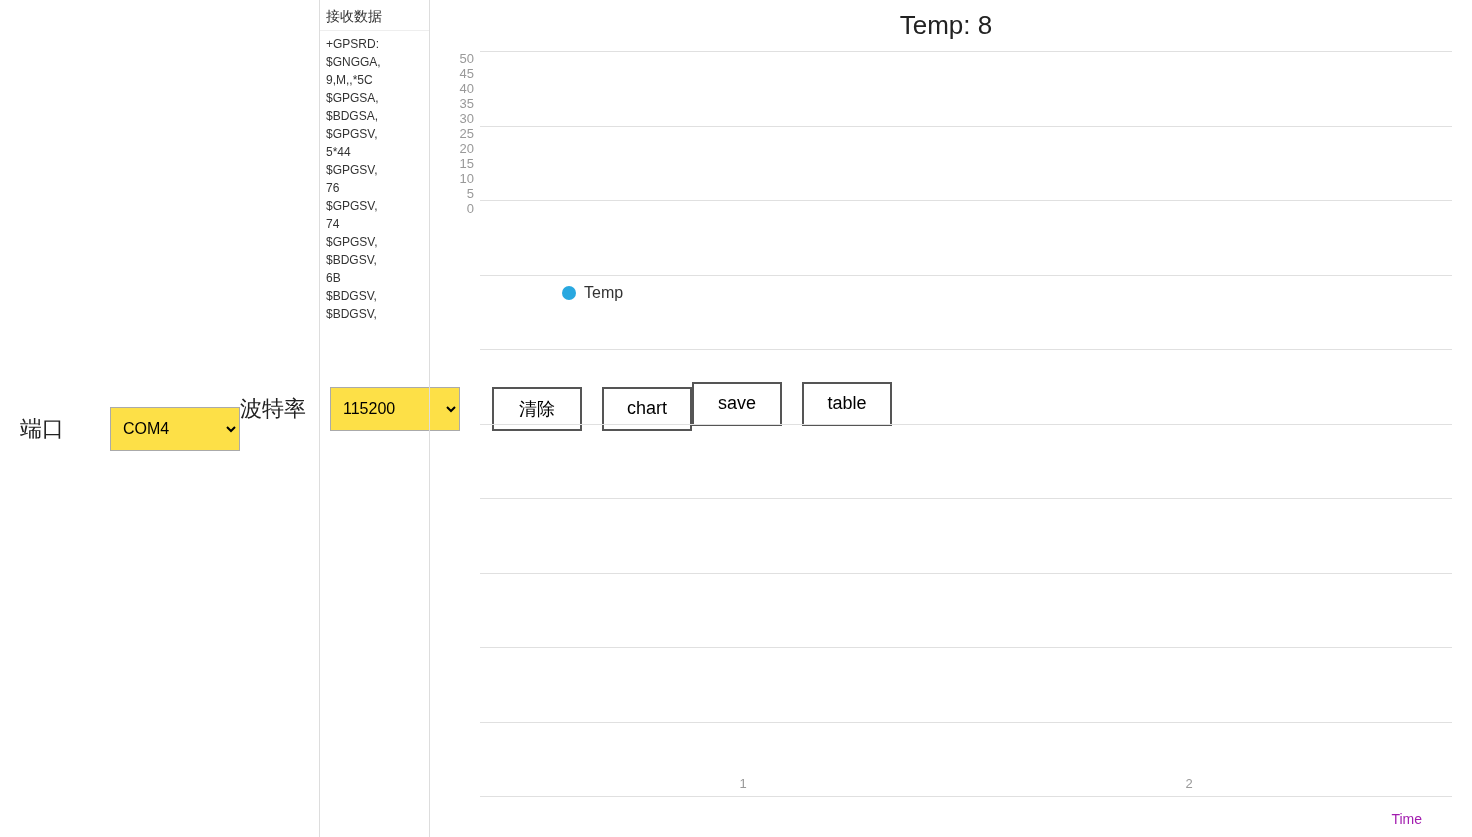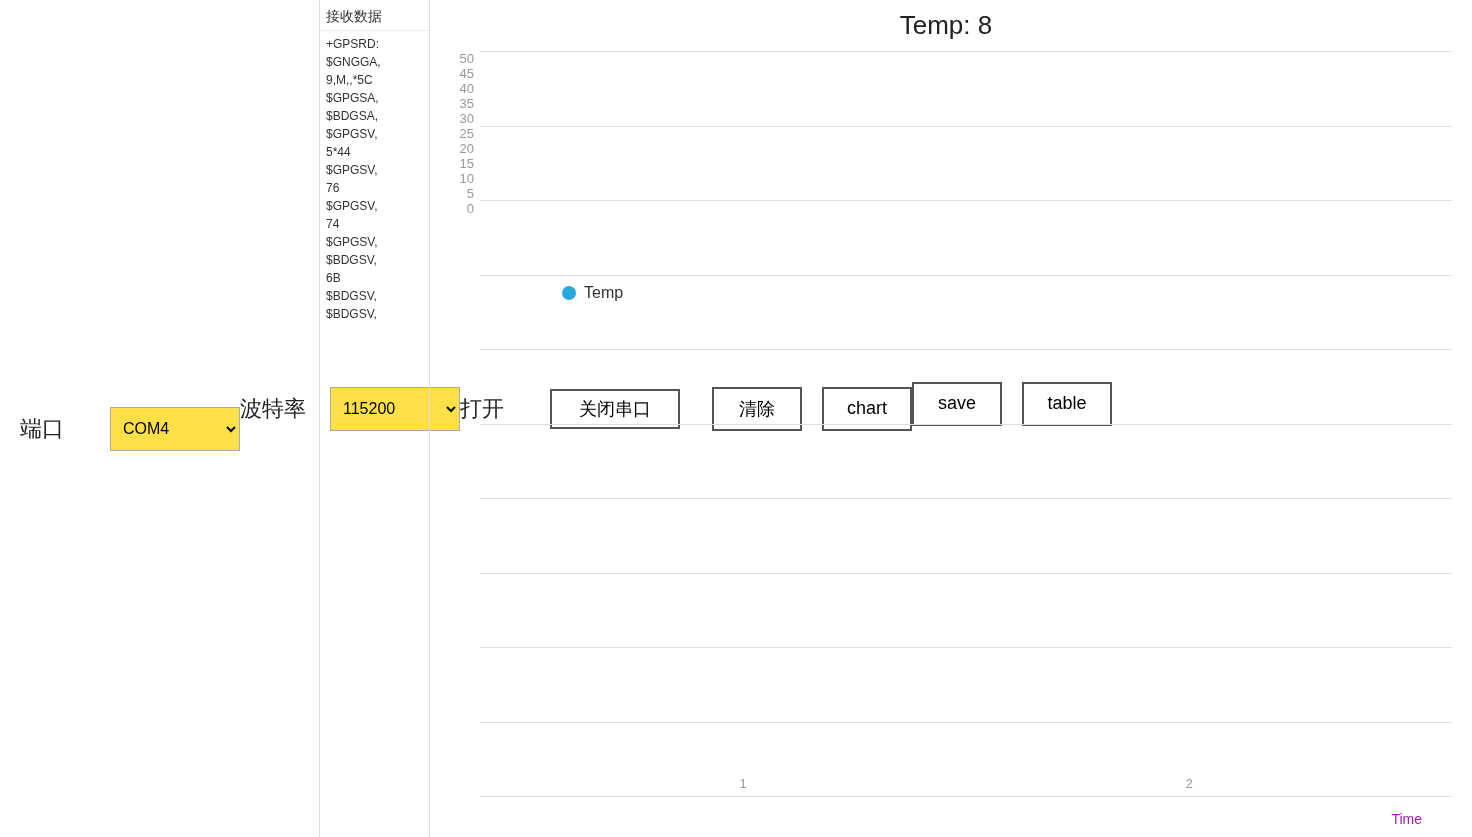--- a/index.html
+++ b/index.html
@@ -238,24 +238,20 @@
     </select>
   </div>
 
   <div class="field-row" style="margin-top:20px;">
     <span class="field-label">波特率</span>
     <select class="field-select">
       <option>115200</option>
     </select>
   </div>
 
-  <div class="field-row" style="margin-top:20px;">
-    <span class="field-label">打开</span>
-    <button class="field-button">关闭串口</button>
-  </div>
 
   <div class="button-row" style="margin-top:10px;padding-left:32px;">
     <button class="btn-small">清除</button>
     <button class="btn-small">chart</button>
   </div>
 
   <div class="button-row">
     <button class="btn-small">save</button>
     <button class="btn-small">table</button>
   </div>

